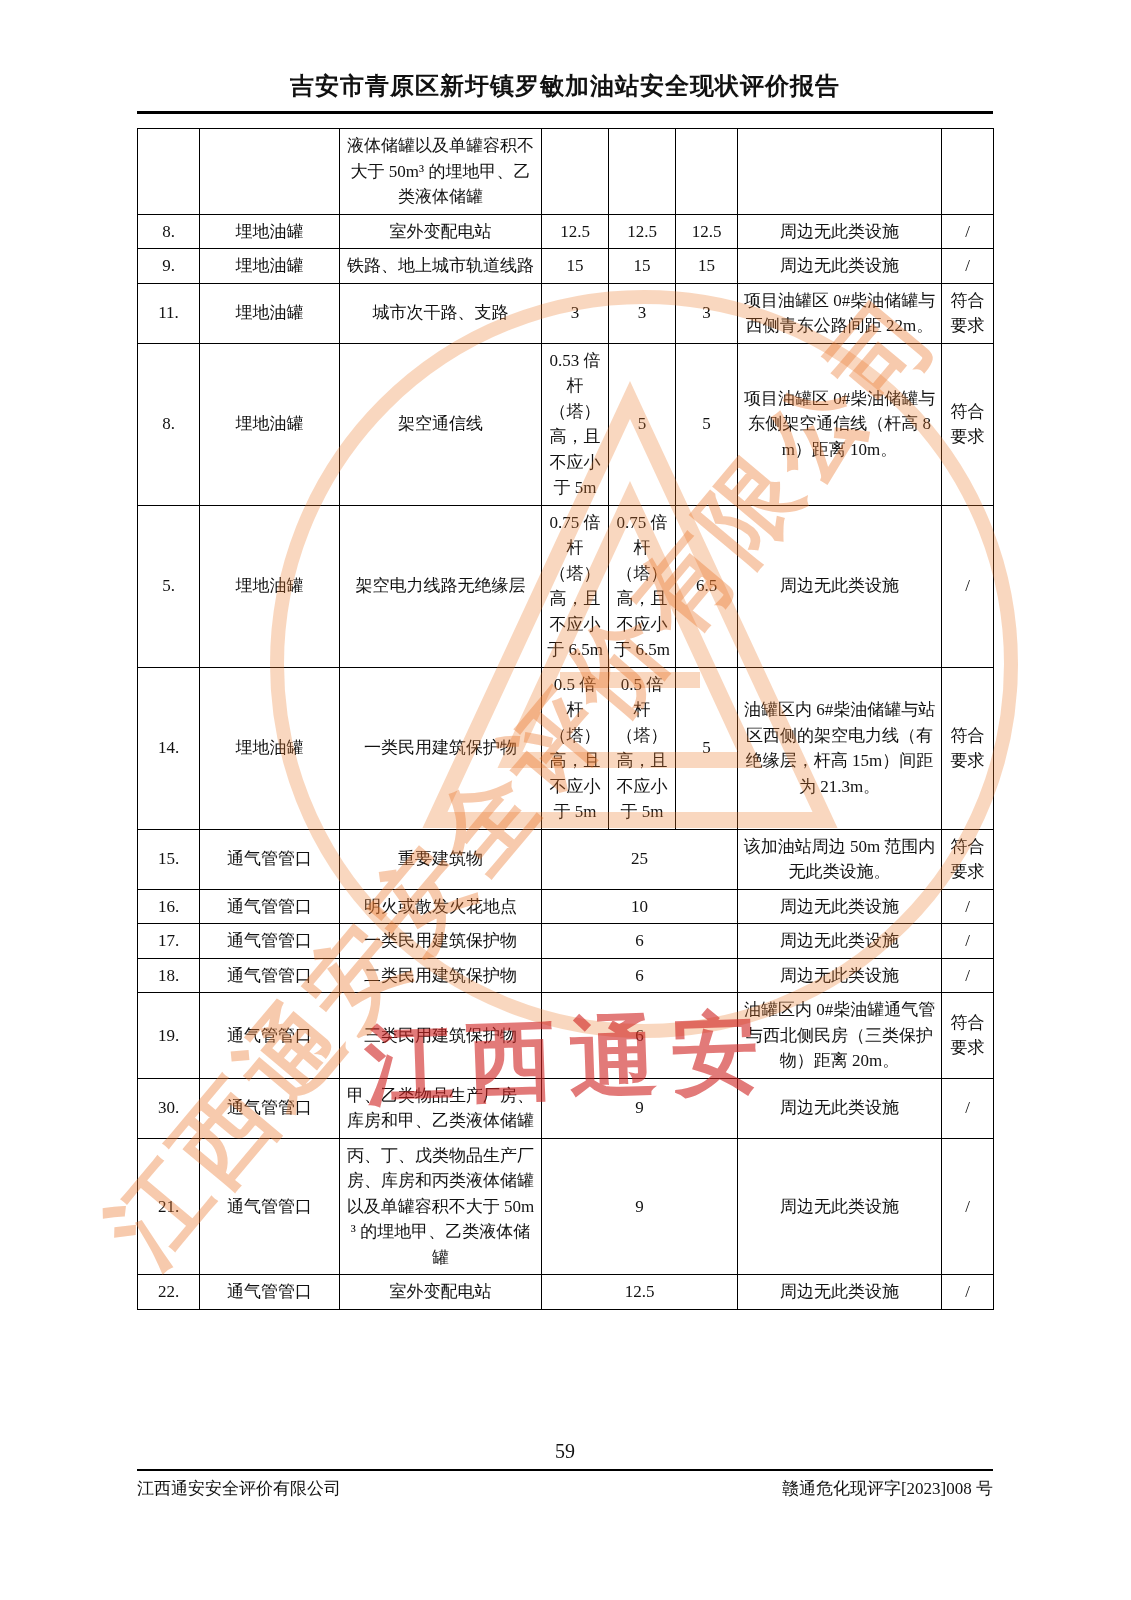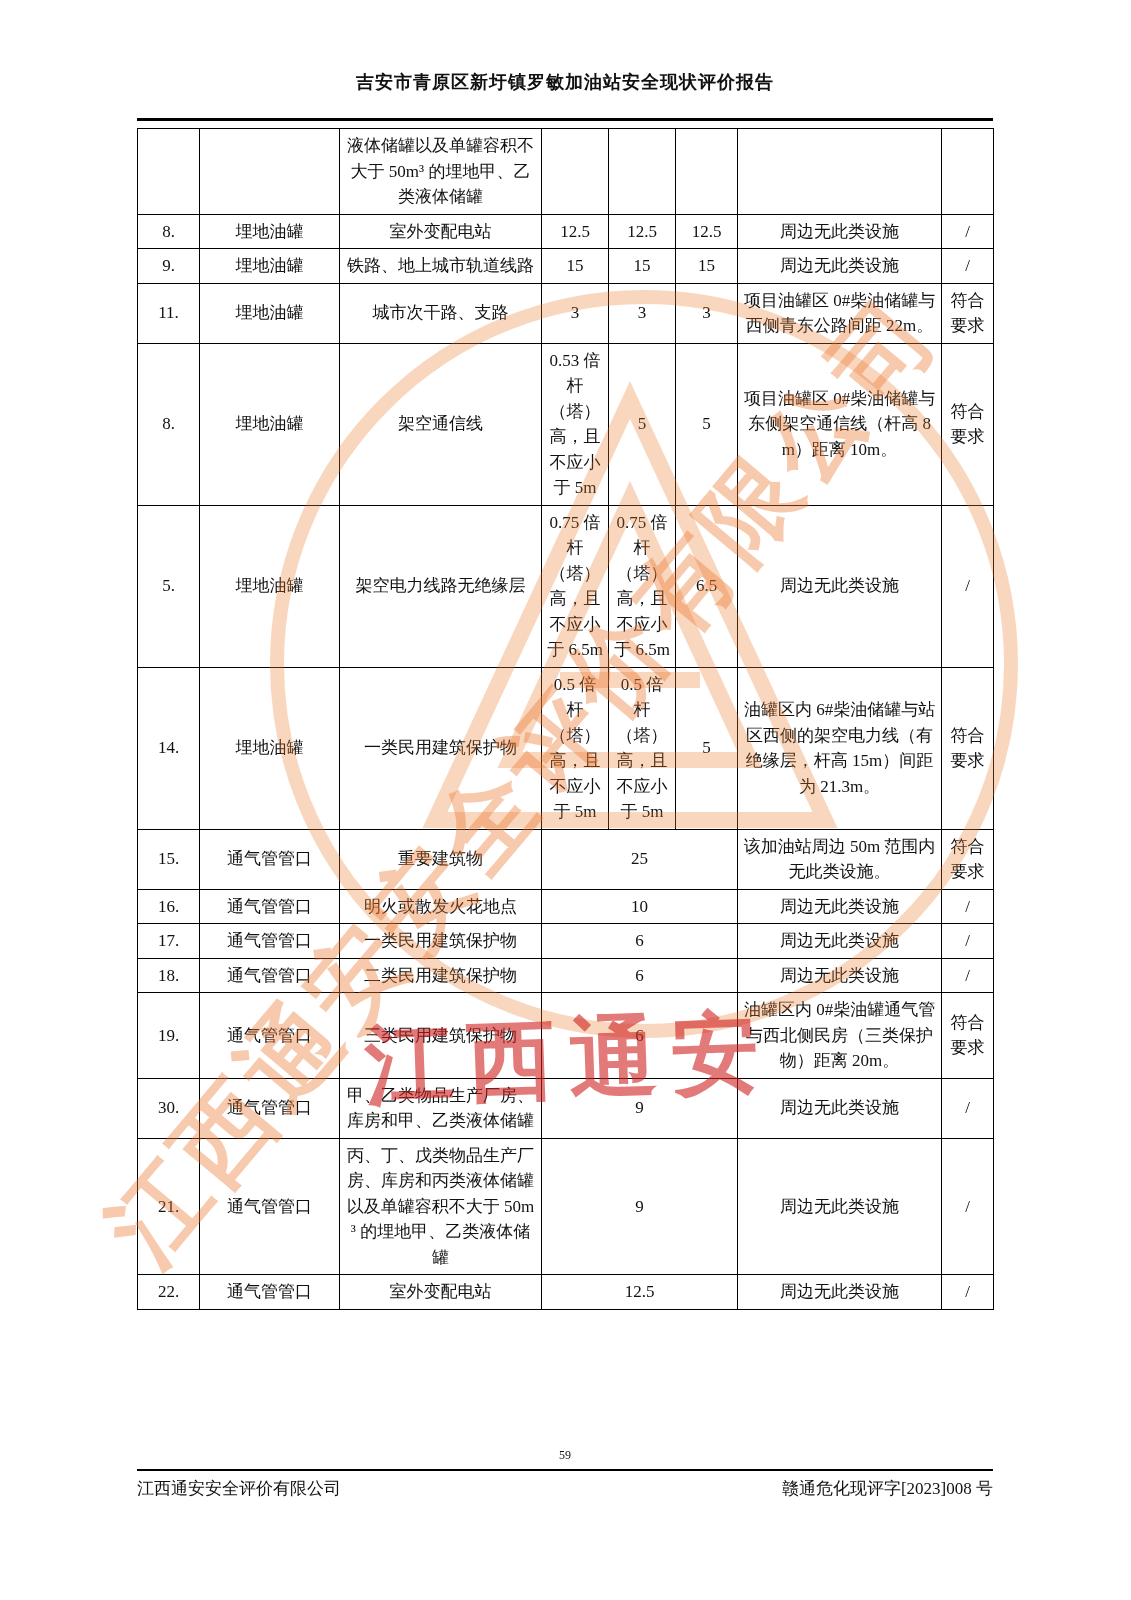--- a/index.html
+++ b/index.html
@@ -12,24 +12,24 @@
     font-family:"Liberation Serif","DejaVu Serif",serif;
     color:#111;
   }
   
   .header{
     position:absolute;
     left:137px;width:856px;top:70px;
     text-align:center;
   }
   .header .title{
-    font-size:18px;
+    font-size:24px;
     font-weight:bold;
     letter-spacing:1px;
-    padding-bottom:24px;
+    padding-bottom:9px;
     border-bottom:3px solid #000;
   }
   
   .table-wrap{
     position:absolute;
     left:137px;top:128px;width:856px;
   }
   table.measure{
     border-collapse:collapse;
     table-layout:fixed;
@@ -45,21 +45,21 @@
     word-break:break-all;
     overflow-wrap:anywhere;
   }
   
   .footer{
     position:absolute;
     left:137px;width:856px;bottom:100px;
   }
   .footer .pageno{
     text-align:center;
-    font-size:12px;
+    font-size:20px;
     margin-bottom:6px;
   }
   .footer .rule{
     border-top:2px solid #000;
     margin-bottom:6px;
   }
   .footer .cols{
     display:flex;
     justify-content:space-between;
     font-size:17px;

